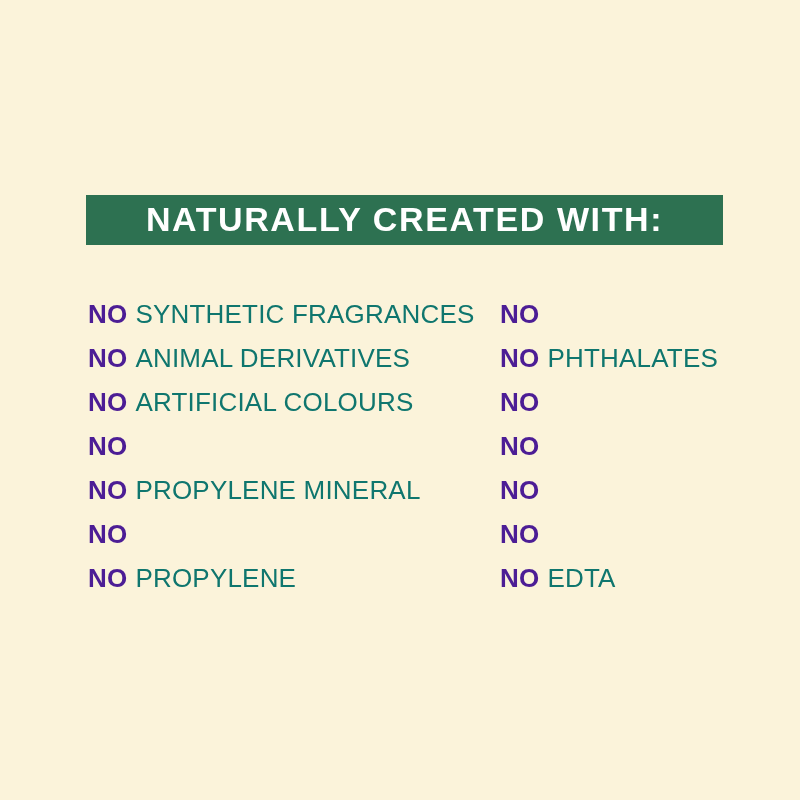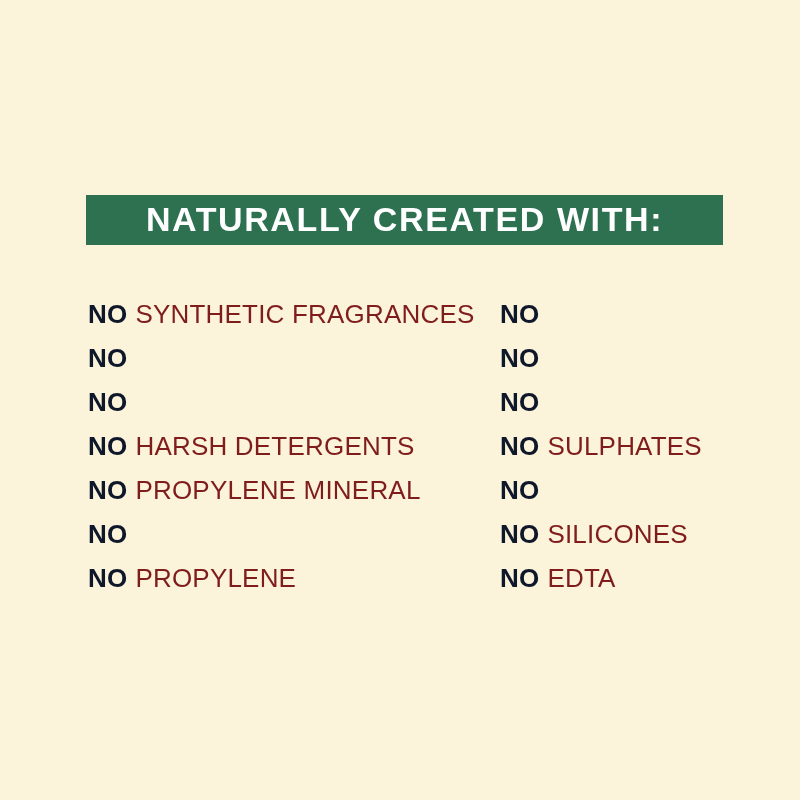--- a/index.html
+++ b/index.html
@@ -71,28 +71,28 @@
     height: 44px;
     display: flex;
     align-items: center;
     white-space: nowrap;
     font-size: 26px;
     line-height: 1;
   }
   .no-word {
     font-family: "Liberation Sans", sans-serif;
     font-weight: 700;
-    color: #0f172a;
+    color: #4c1d95;
     letter-spacing: 0.2px;
     margin-right: 8px;
   }
   .item-text {
     font-family: "Liberation Sans", sans-serif;
     font-weight: 400;
-    color: #7f1d1d;
+    color: #0f766e;
     letter-spacing: 0.2px;
   }
 </style>
 </head>
 <body>
 
 <div class="canvas">
 
   <div class="banner">
     <div class="banner-title">NATURALLY CREATED WITH:</div>
@@ -100,61 +100,61 @@
 
   <div class="list-wrap">
 
     <div class="column column-left">
       <div class="list-item">
         <span class="no-word">NO</span>
         <span class="item-text">SYNTHETIC FRAGRANCES</span>
       </div>
       <div class="list-item">
         <span class="no-word">NO</span>
+        <span class="item-text">ANIMAL DERIVATIVES</span>
       </div>
       <div class="list-item">
         <span class="no-word">NO</span>
+        <span class="item-text">ARTIFICIAL COLOURS</span>
       </div>
       <div class="list-item">
         <span class="no-word">NO</span>
-        <span class="item-text">HARSH DETERGENTS</span>
       </div>
       <div class="list-item">
         <span class="no-word">NO</span>
         <span class="item-text">PROPYLENE MINERAL</span>
       </div>
       <div class="list-item">
         <span class="no-word">NO</span>
       </div>
       <div class="list-item">
         <span class="no-word">NO</span>
         <span class="item-text">PROPYLENE</span>
       </div>
     </div>
 
     <div class="column column-right">
       <div class="list-item">
         <span class="no-word">NO</span>
       </div>
       <div class="list-item">
         <span class="no-word">NO</span>
+        <span class="item-text">PHTHALATES</span>
       </div>
       <div class="list-item">
         <span class="no-word">NO</span>
       </div>
       <div class="list-item">
         <span class="no-word">NO</span>
-        <span class="item-text">SULPHATES</span>
       </div>
       <div class="list-item">
         <span class="no-word">NO</span>
       </div>
       <div class="list-item">
         <span class="no-word">NO</span>
-        <span class="item-text">SILICONES</span>
       </div>
       <div class="list-item">
         <span class="no-word">NO</span>
         <span class="item-text">EDTA</span>
       </div>
     </div>
 
   </div>
 
 </div>

